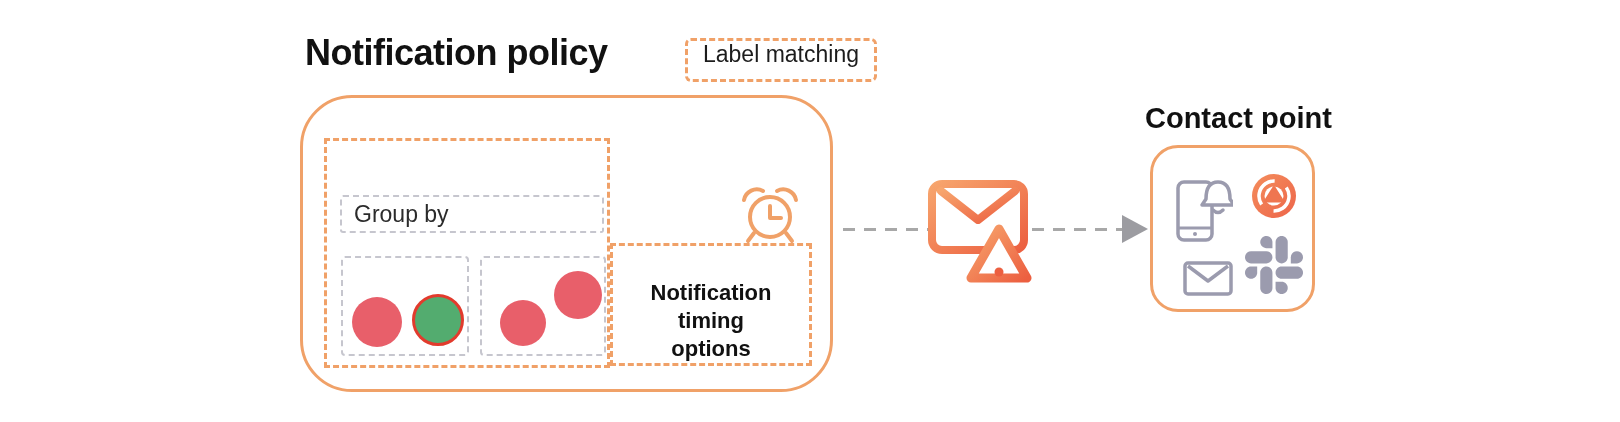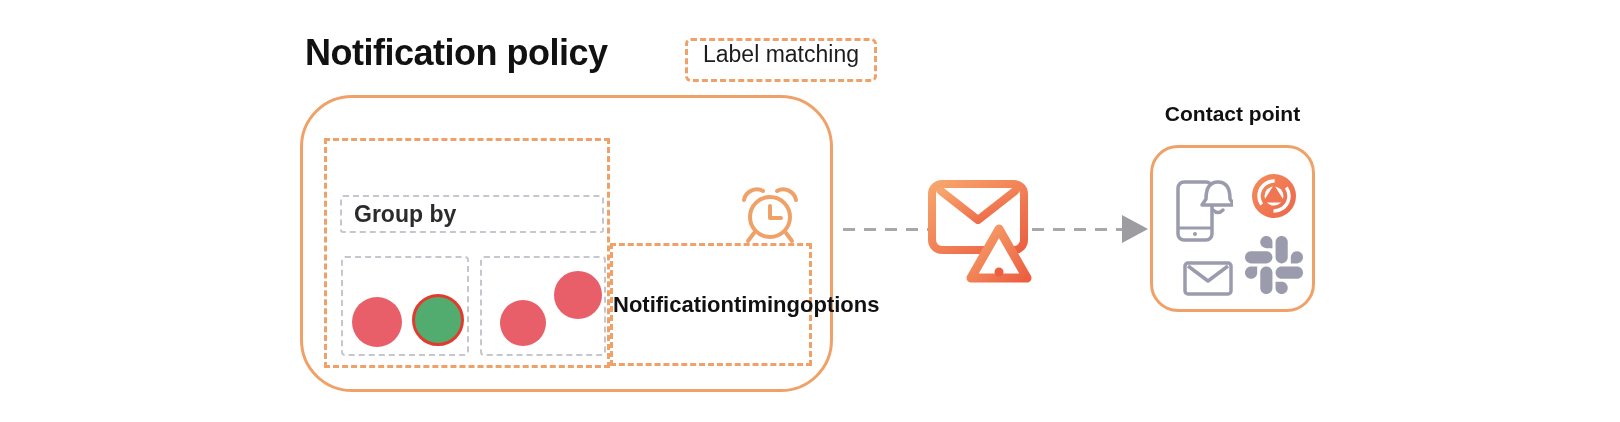--- a/index.html
+++ b/index.html
@@ -27,57 +27,57 @@
     position:absolute;left:324px;top:138px;width:286px;height:230px;
     border:3px dashed #F0A168;box-sizing:border-box;
   }
   .grouping-title{
     position:absolute;left:16px;top:18px;font-size:22px;font-weight:bold;
     letter-spacing:-0.3px;white-space:nowrap;
   }
   .groupby-box{
     position:absolute;left:13px;top:54px;width:264px;height:38px;
     border:2px dashed #C6C6CE;border-radius:3px;box-sizing:border-box;
-    display:flex;align-items:center;font-weight:bold;
+    display:flex;align-items:center;
   }
   .groupby-text{font-size:23px;color:#2b2b2b;padding-left:12px;white-space:nowrap;}
   .circle-box{
     position:absolute;border:2px dashed #C6C6CE;border-radius:4px;box-sizing:border-box;
     width:128px;height:100px;top:115px;
   }
   .circle-box.g0{left:14px;}
   .circle-box.g1{left:153px;width:126px;}
   .circle{position:absolute;border-radius:50%;box-sizing:border-box;}
   .state-firing{background:#E85F6A;}
   .state-resolved{background:#53AC6F;border:3px solid #E23B2D;}
   .pos-g0-c0{left:9px;top:39px;width:50px;height:50px;}
   .pos-g0-c1{left:69px;top:36px;width:52px;height:52px;}
   .pos-g1-c0{left:18px;top:42px;width:46px;height:46px;}
   .pos-g1-c1{left:72px;top:13px;width:48px;height:48px;}
   .timing-box{
     position:absolute;left:610px;top:243px;width:202px;height:123px;
     border:3px dashed #F0A168;box-sizing:border-box;background:transparent;
-    display:flex;flex-direction:row;align-items:center;justify-content:space-between;
+    display:flex;flex-direction:column;align-items:center;justify-content:flex-end;
   }
   .timing-line{font-size:22px;font-weight:bold;line-height:28px;text-align:center;}
   .clock-icon{position:absolute;left:736px;top:181px;}
   
   .arrow-line{
     position:absolute;left:843px;top:228px;width:282px;height:3px;
     background:repeating-linear-gradient(90deg,#A8A8A8 0 12px,transparent 12px 21px);
   }
   .arrow-head{
     position:absolute;left:1122px;top:215px;width:0;height:0;
     border-left:26px solid #9C9CA1;border-top:14px solid transparent;border-bottom:14px solid transparent;
   }
   .email-alert-icon{position:absolute;left:924px;top:174px;}
   
   .contact-title{
     position:absolute;left:1145px;top:102px;width:175px;text-align:center;
-    font-size:21px;font-weight:bold;white-space:nowrap;
+    font-size:29px;font-weight:bold;white-space:nowrap;
   }
   .contact-box{
     position:absolute;left:1150px;top:145px;width:165px;height:167px;
     border:3px solid #F0A168;border-radius:28px;box-sizing:border-box;background:#fff;
   }
   .ci{position:absolute;}
   .ci-phone{left:22px;top:24px;}
   .ci-grafana{left:98px;top:25px;}
   .ci-email{left:30px;top:113px;}
   .ci-slack{left:92px;top:88px;}

